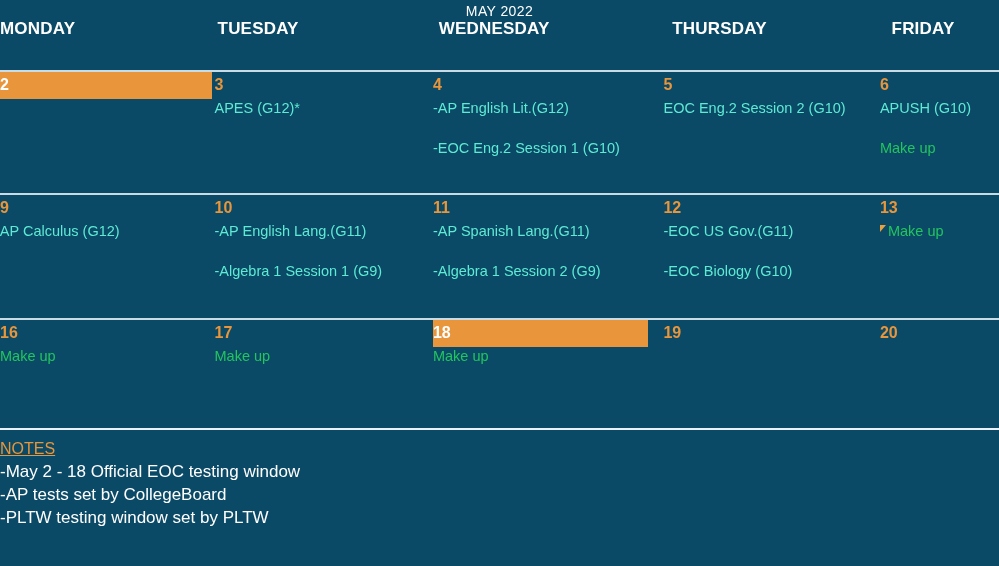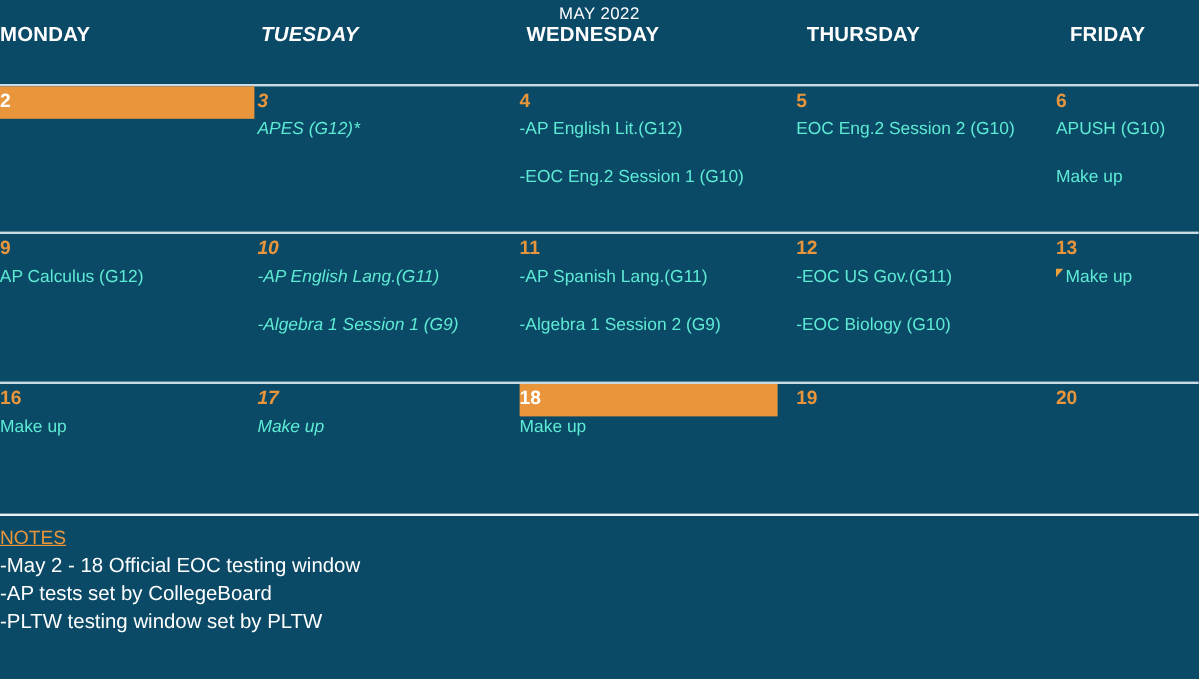--- a/index.html
+++ b/index.html
@@ -42,21 +42,21 @@
   }
   .header-cell {
     color: #ffffff;
     font-size: 17px;
     font-weight: bold;
     letter-spacing: 0.2px;
     line-height: 22px;
     white-space: nowrap;
   }
   .col0 { width: 218px; }
-  .col1 { width: 222px; font-style: italic; }
+  .col1 { width: 222px; }
   .col2 { width: 218px; }
   .col3 { width: 220px; margin-left: 16px; }
   .col4 { width: 121px; }
 
   
   .week {
     position: absolute;
     left: 0;
     width: 999px;
     display: flex;
@@ -99,21 +99,21 @@
     padding-top: 3px;
   }
   .event {
     font-size: 14.5px;
     color: #5eead4;
     line-height: 19px;
     margin-bottom: 21px;
     white-space: nowrap;
   }
   .event.makeup {
-    color: #5eead4;
+    color: #22c55e;
   }
   .event.tight { margin-bottom: 0; }
 
   
   .clip-left { margin-left: -5px; }
 
   
   .cursor-mark {
     display: inline-block;
     position: relative;

